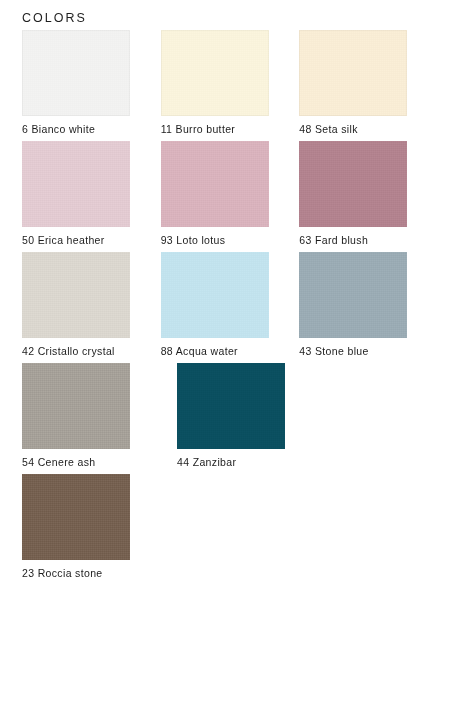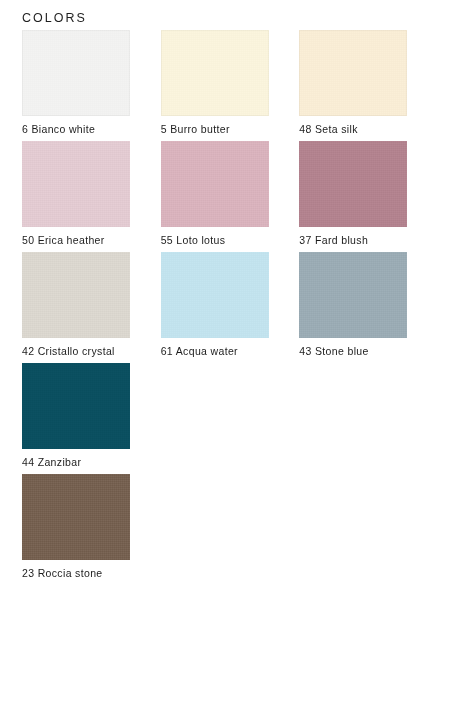--- a/index.html
+++ b/index.html
@@ -105,56 +105,60 @@
   <div id="page-title">COLORS</div>
 
   <div id="swatch-grid">
       <div class="swatch-row">
         <div class="swatch-cell">
           <div class="swatch-chip tex-low pale" style="background-color: rgb(243, 243, 242);"></div>
           <div class="swatch-label">6 Bianco white</div>
         </div>
         <div class="swatch-cell">
           <div class="swatch-chip tex-low pale" style="background-color: rgb(251, 245, 221);"></div>
-          <div class="swatch-label">5 Burro butter</div>
+          <div class="swatch-label">11 Burro butter</div>
         </div>
         <div class="swatch-cell">
           <div class="swatch-chip tex-low pale" style="background-color: rgb(250, 238, 214);"></div>
           <div class="swatch-label">48 Seta silk</div>
         </div>
       </div>
       <div class="swatch-row">
         <div class="swatch-cell">
           <div class="swatch-chip" style="background-color: rgb(230, 205, 212);"></div>
           <div class="swatch-label">50 Erica heather</div>
         </div>
         <div class="swatch-cell">
           <div class="swatch-chip" style="background-color: rgb(220, 180, 191);"></div>
-          <div class="swatch-label">55 Loto lotus</div>
+          <div class="swatch-label">93 Loto lotus</div>
         </div>
         <div class="swatch-cell">
           <div class="swatch-chip" style="background-color: rgb(180, 131, 143);"></div>
-          <div class="swatch-label">37 Fard blush</div>
+          <div class="swatch-label">63 Fard blush</div>
         </div>
       </div>
       <div class="swatch-row">
         <div class="swatch-cell">
           <div class="swatch-chip" style="background-color: rgb(222, 217, 209);"></div>
           <div class="swatch-label">42 Cristallo crystal</div>
         </div>
         <div class="swatch-cell">
           <div class="swatch-chip tex-low" style="background-color: rgb(195, 228, 239);"></div>
-          <div class="swatch-label">61 Acqua water</div>
+          <div class="swatch-label">88 Acqua water</div>
         </div>
         <div class="swatch-cell">
           <div class="swatch-chip" style="background-color: rgb(156, 173, 182);"></div>
           <div class="swatch-label">43 Stone blue</div>
         </div>
       </div>
       <div class="swatch-row">
+        <div class="swatch-cell">
+          <div class="swatch-chip tex-high" style="background-color: rgb(168, 163, 155);"></div>
+          <div class="swatch-label">54 Cenere ash</div>
+        </div>
         <div class="swatch-cell">
           <div class="swatch-chip tex-low" style="background-color: rgb(10, 79, 96);"></div>
           <div class="swatch-label">44 Zanzibar</div>
         </div>
       </div>
       <div class="swatch-row">
         <div class="swatch-cell">
           <div class="swatch-chip tex-high" style="background-color: rgb(118, 96, 79);"></div>
           <div class="swatch-label">23 Roccia stone</div>
         </div>

